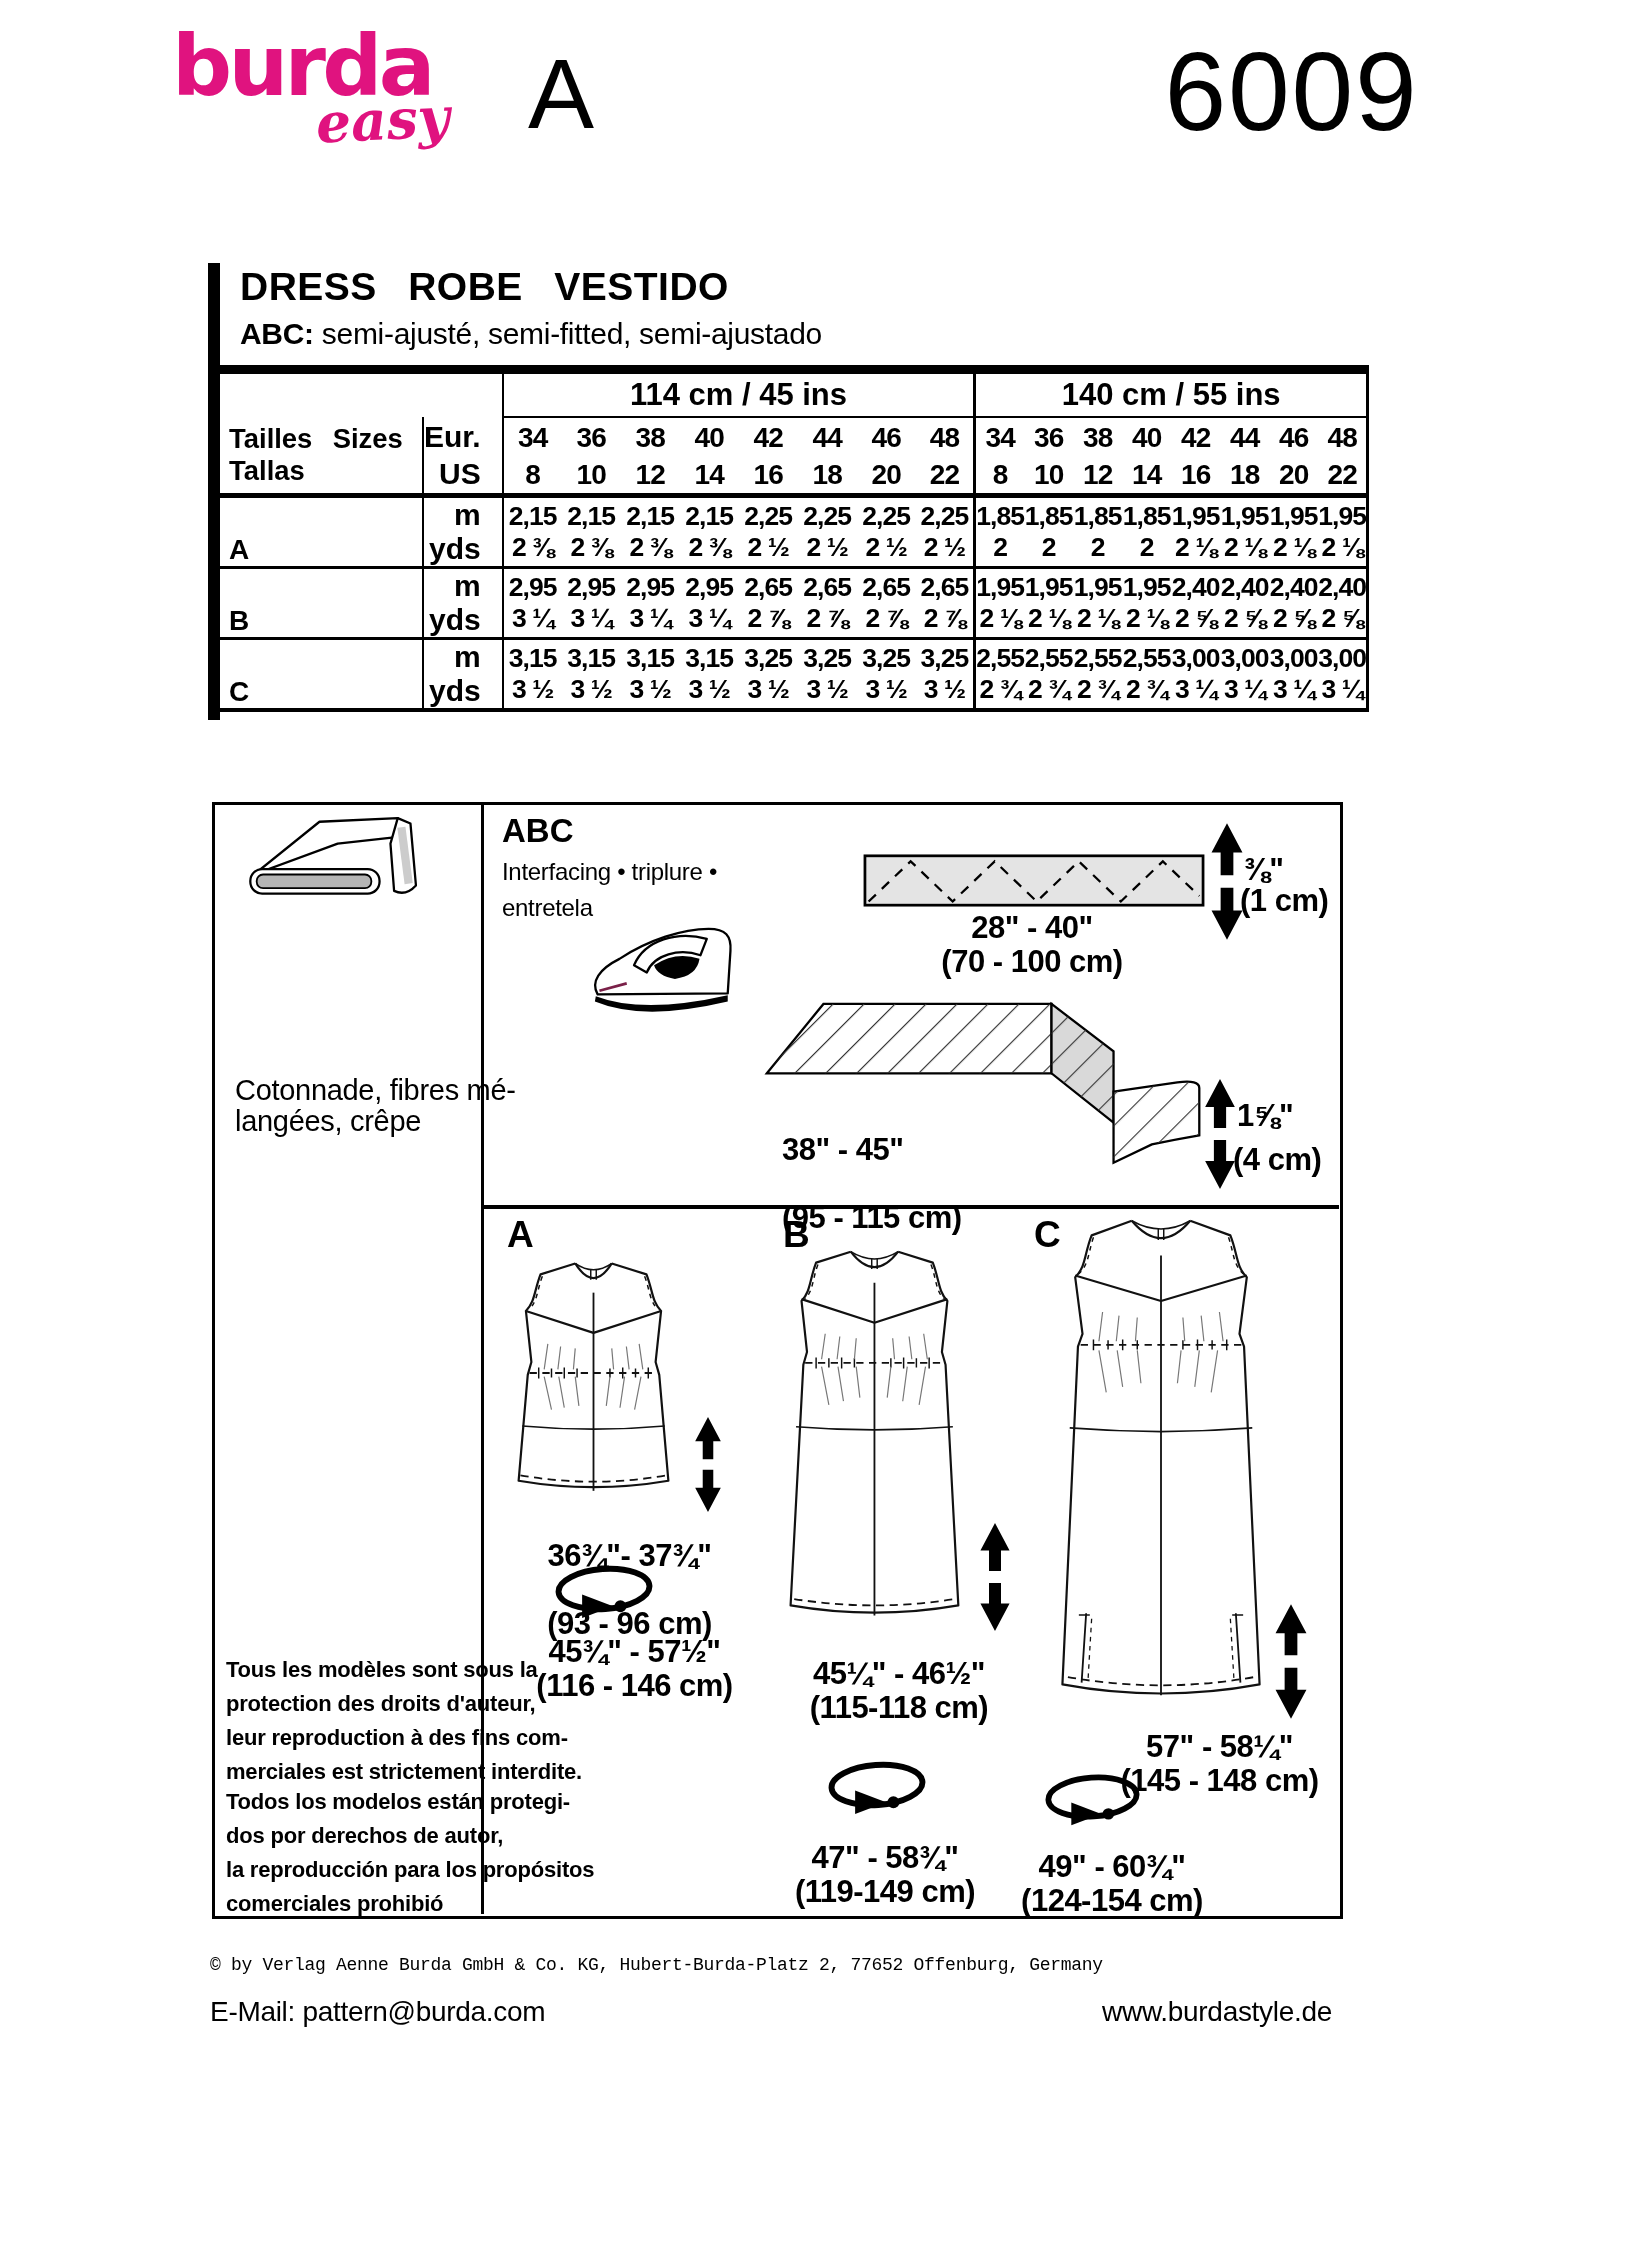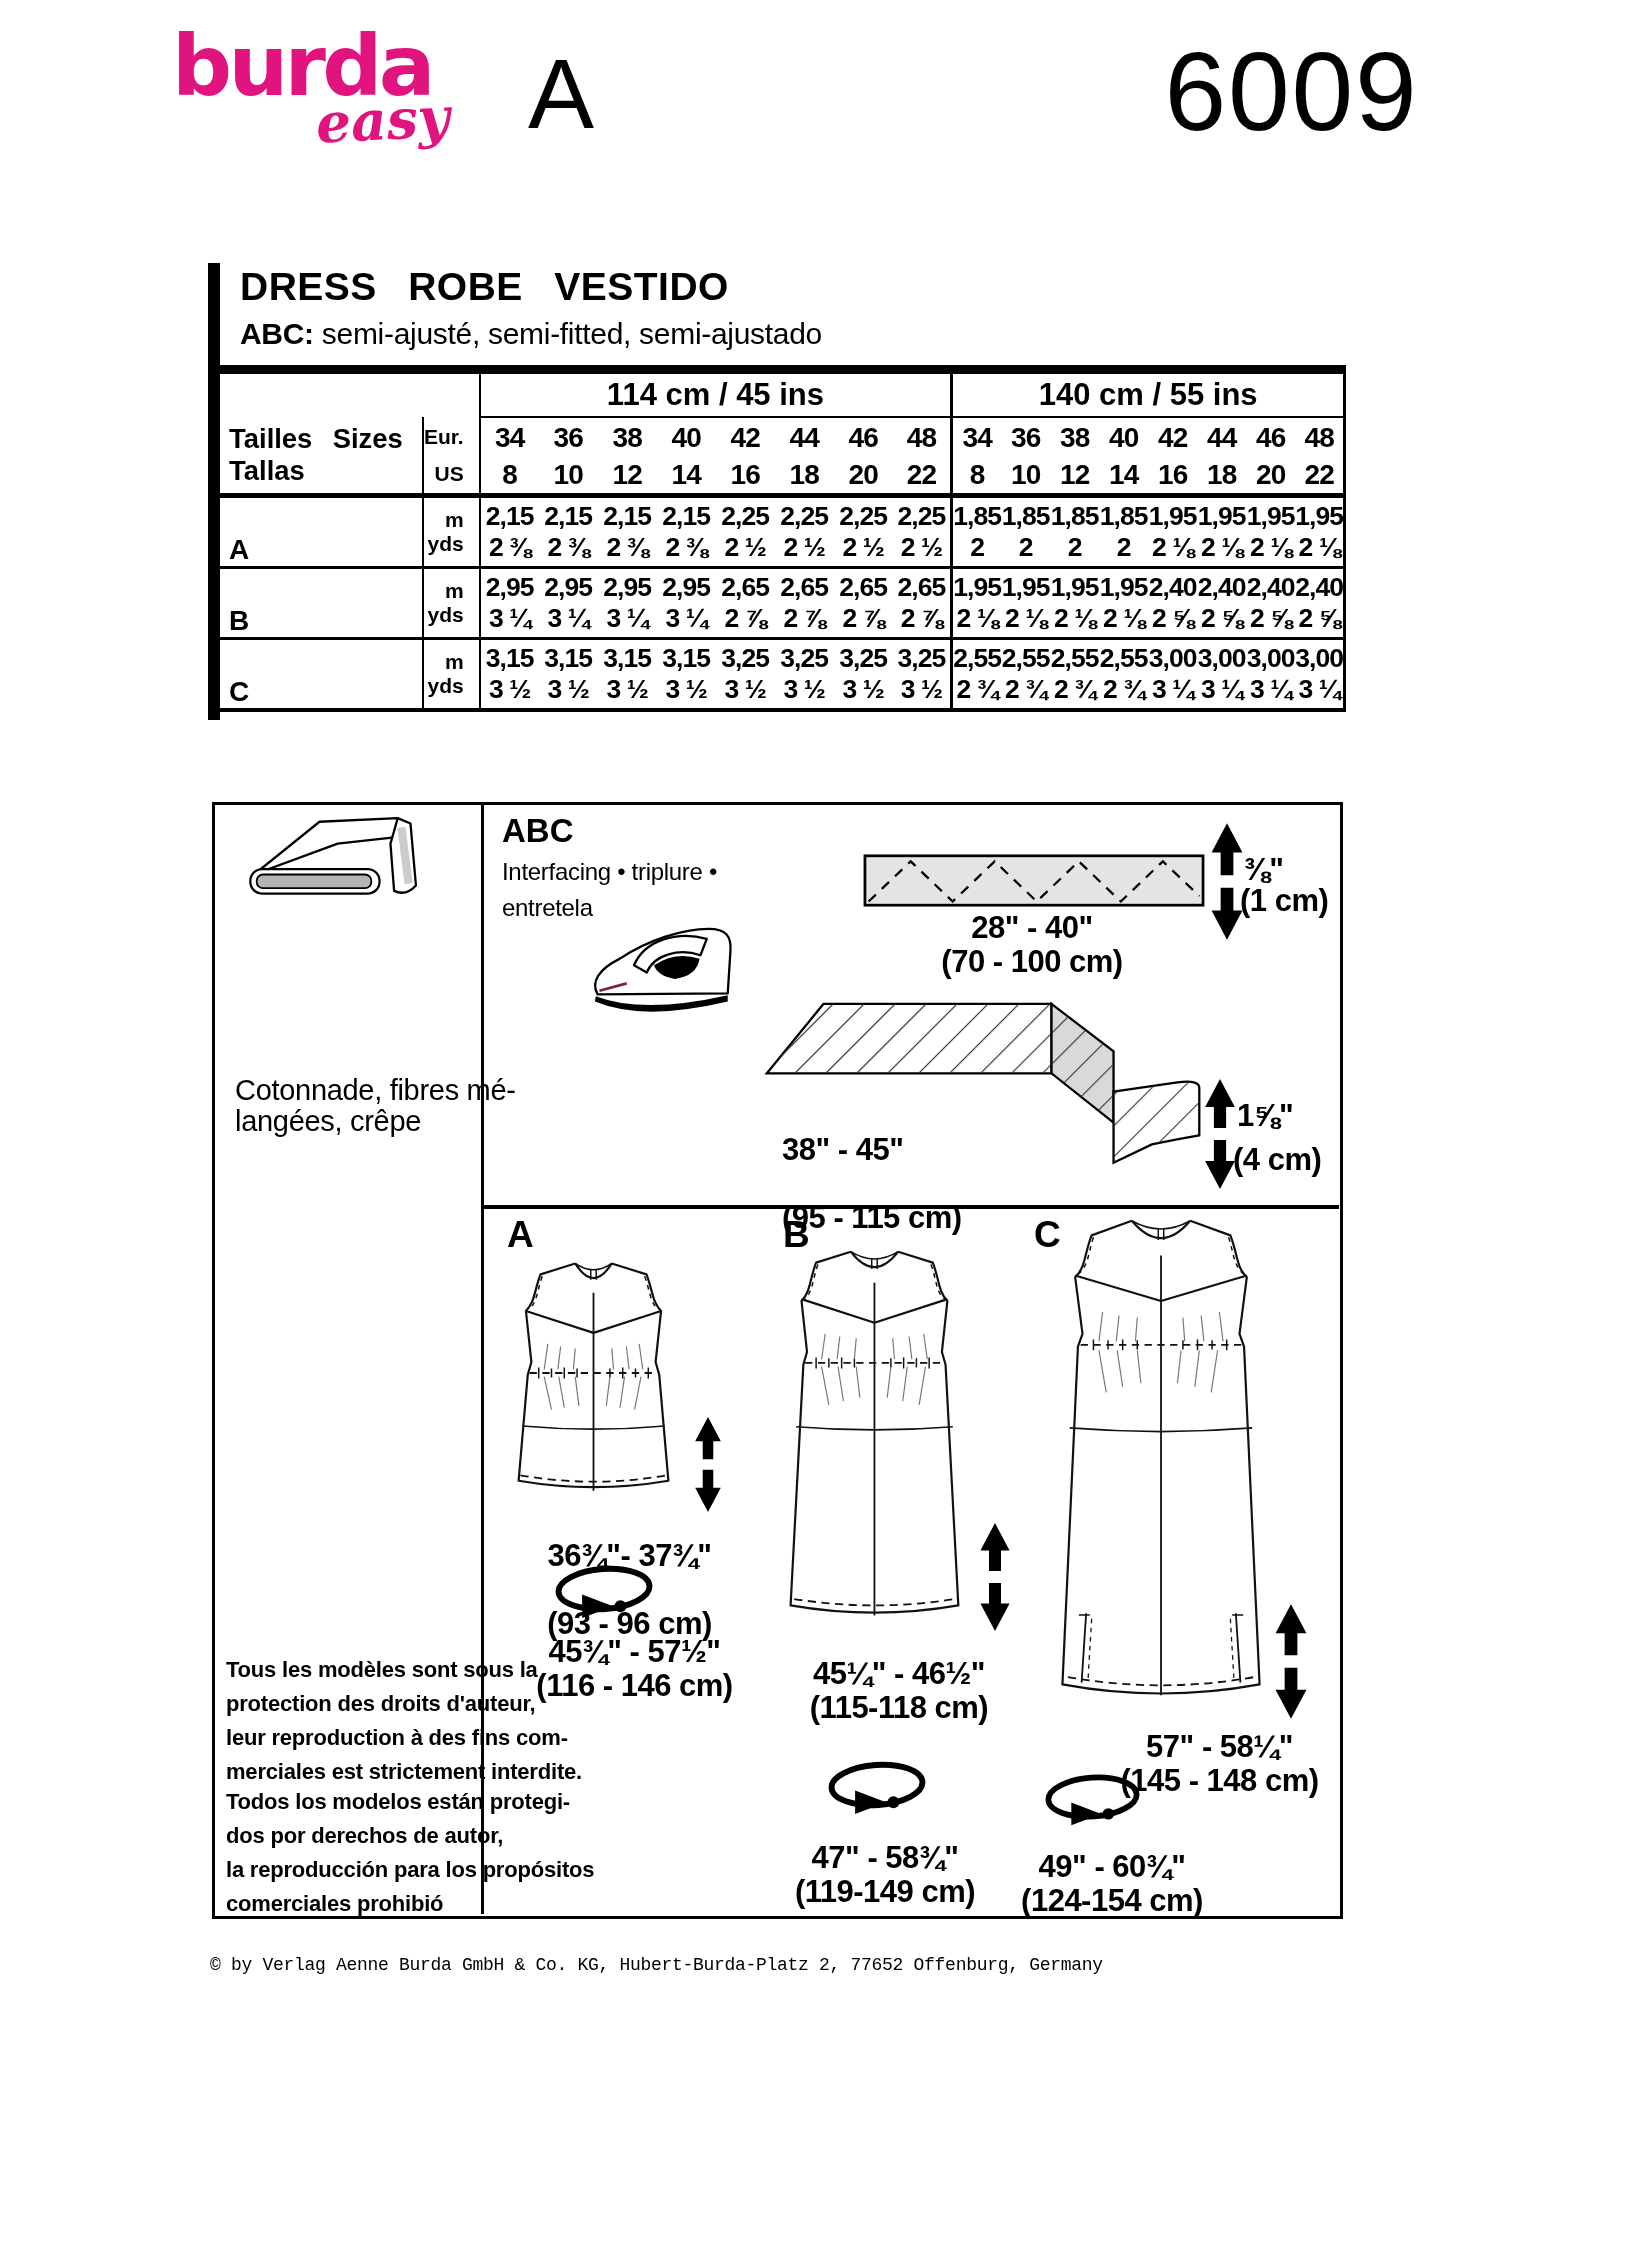--- a/index.html
+++ b/index.html
@@ -32,21 +32,21 @@
   #size-table td{padding:0;vertical-align:middle;}
   #size-table .corner{border-bottom:0;}
   #size-table .grp{border-left:2.7px solid #000;border-bottom:2.7px solid #000;text-align:center;font-size:31px;height:42px;}
   #size-table .g2{border-left:3.7px solid #000;}
   #size-table tr.h2 td{border-bottom:5.5px solid #000;height:75px;}
   #size-table .rowlab{padding-left:9.1px;font-size:27.4px;word-spacing:12.8px;text-align:left;vertical-align:middle;}
   #size-table tr.dm td, #size-table tr.dyds td{height:34px;}
   #size-table tr.dm td{vertical-align:bottom;}
   #size-table tr.dyds td{vertical-align:top;}
   #size-table .view{vertical-align:top;padding-top:3.7px;font-size:28px;}
-  #size-table .unitcol{border-left:2.7px solid #000;text-align:right;padding-right:15px;font-size:21px;}
+  #size-table .unitcol{border-left:2.7px solid #000;text-align:right;padding-right:21px;font-size:30px;}
   #size-table .unitcol .two{line-height:37px;}
   #size-table .valcol{text-align:center;font-size:26.5px;letter-spacing:-0.9px;}
   #size-table .valcol.first{border-left:2.7px solid #000;}
   #size-table .valcol.g2start{border-left:3.7px solid #000;}
   #size-table .szpair div{line-height:37px;font-size:28px;text-align:center;}
   #size-table tbody.viewblock{border-bottom:3.7px solid #000;}
 
   
   .mainbox{left:212px;top:802px;width:1131px;height:1117px;border:3.7px solid #000;box-sizing:border-box;}
   .vdivider{left:266px;top:0;width:2.7px;height:1109px;background:#000;}
@@ -521,15 +521,19 @@
         <circle cx="74" cy="45" r="6.5" fill="#000"></circle>
       </svg>
     </div>
     <div class="abs dim ctr" style="left:778px;top:1045px;width:238px;">
       <div>49" - 60¾"</div>
       <div>(124-154 cm)</div>
     </div>
   </div>
 
   <div class="abs" style="left:210px;top:1955px;width:1122px;font-size:18px;letter-spacing:-0.3px;font-family:Liberation Mono, monospace;">© by Verlag Aenne Burda GmbH &amp; Co. KG, Hubert-Burda-Platz 2, 77652 Offenburg, Germany</div>
+  <div class="abs" style="left:210px;top:1996px;width:1122px;font-size:28px;letter-spacing:-0.3px;display:flex;justify-content:space-between;">
+    <span>E-Mail: pattern@burda.com</span>
+    <span>www.burdastyle.de</span>
+  </div>
 
 </div>
 
 
 </body></html>

